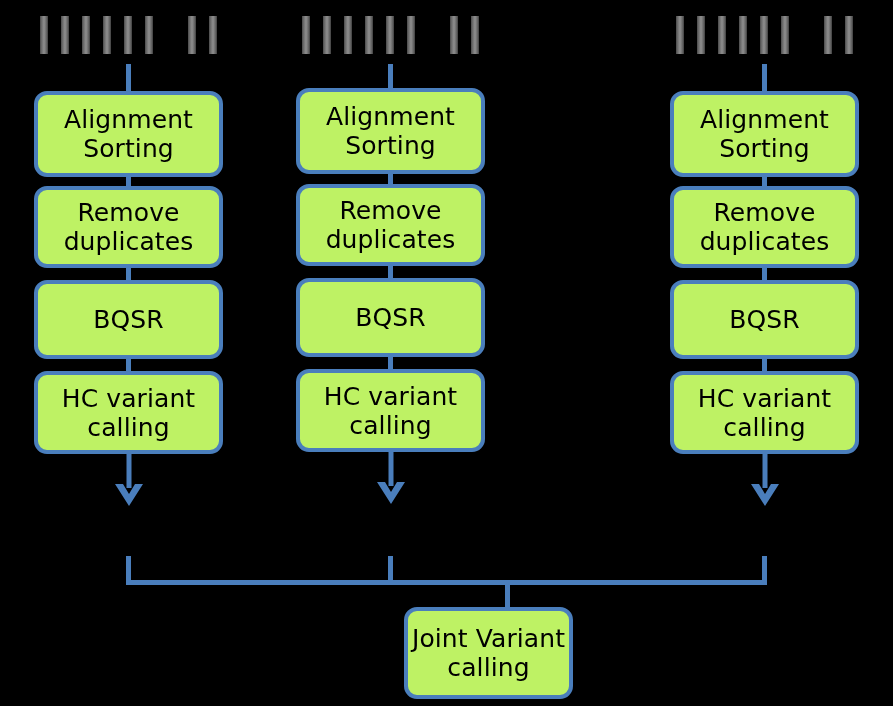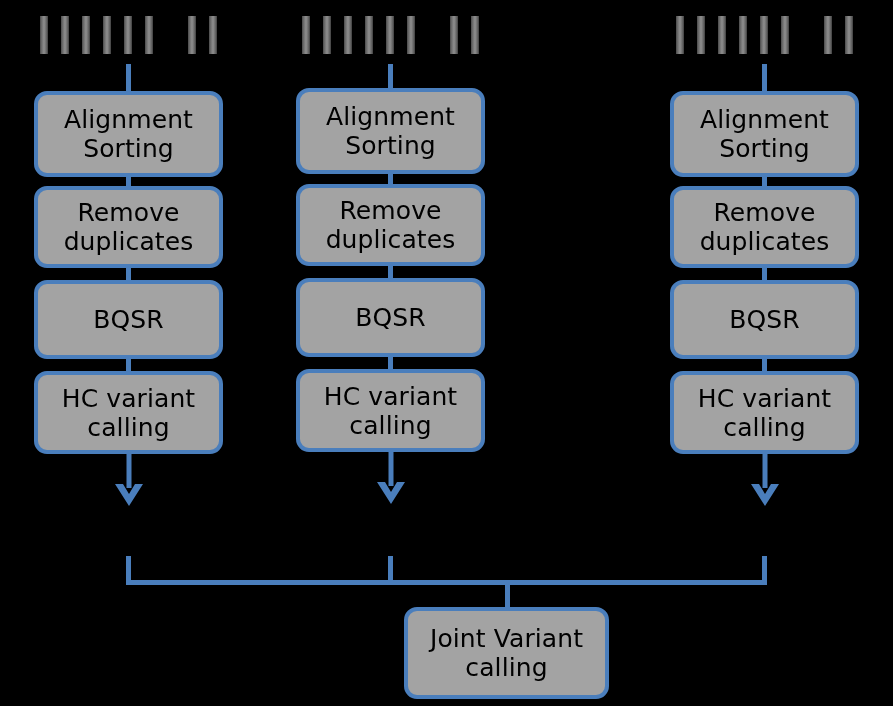--- a/index.html
+++ b/index.html
@@ -31,21 +31,21 @@
         #6e6e6e 22%,
         #8f8f8f 50%,
         #6a6a6a 78%,
         #3f3f3f 100%);
   }
 
   
   .proc-box {
     position: absolute;
     box-sizing: border-box;
-    background: #a3a3a3;
+    background: #bef264;
     border: 4px solid #4a7ebc;
     border-radius: 13px;
     display: flex;
     align-items: center;
     justify-content: center;
     text-align: center;
     color: #000000;
     font-size: 25px;
     line-height: 1.16;
     letter-spacing: 0.1px;
@@ -185,16 +185,16 @@
   </div>
 
   <div class="v-line" style="left:126px; top:556px; height:28px;"></div>
   <div class="v-line" style="left:388px; top:556px; height:28px;"></div>
   <div class="v-line" style="left:762px; top:556px; height:28px;"></div>
 
   <div class="h-line" style="left:126px; top:580px; width:641px;"></div>
 
   <div class="v-line" style="left:505px; top:580px; height:32px;"></div>
 
-  <div class="proc-box" style="left:404px; top:607px; width:205px; height:92px;">Joint Variant
+  <div class="proc-box" style="left:404px; top:607px; width:169px; height:92px;">Joint Variant
 calling</div>
 
 </div>
 
 </body></html>

